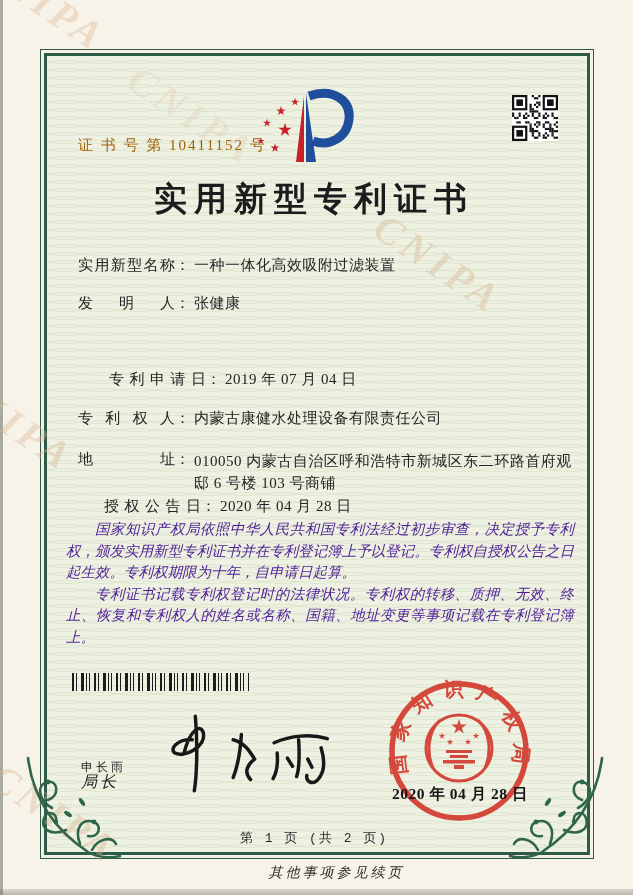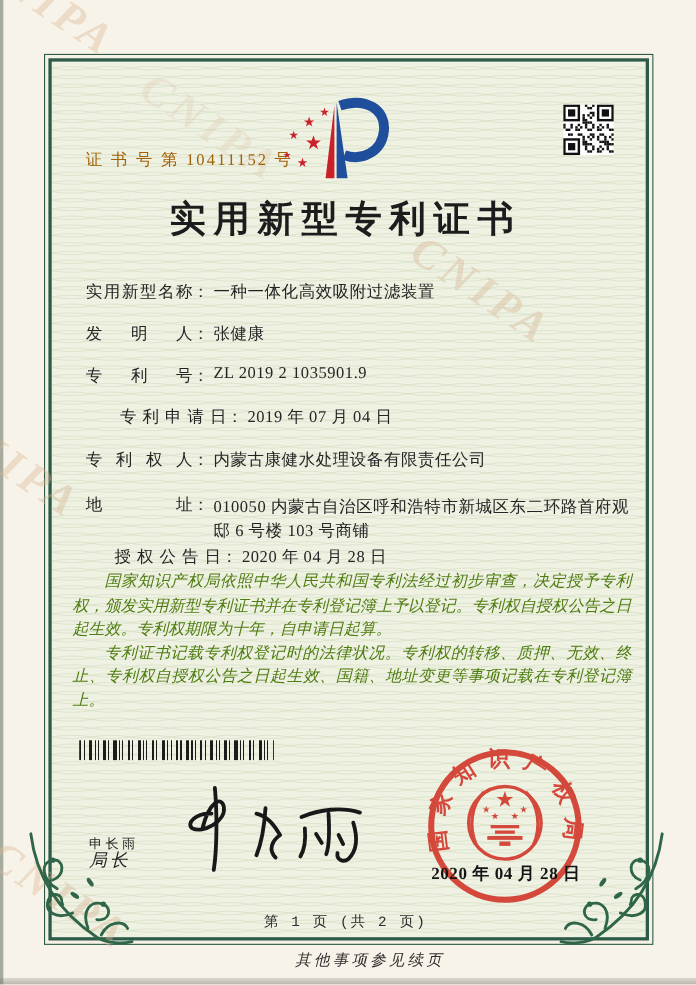--- a/index.html
+++ b/index.html
@@ -37,21 +37,21 @@
     font-size:33px;font-weight:bold;letter-spacing:7px;color:#1c1c1c;
   }
   .row{left:78px;font-size:15px;color:#242424;}
   .flabel{display:inline-block;width:97px;text-align:justify;text-align-last:justify;vertical-align:top;}
   .colon{vertical-align:top;}
   .fvalue{display:inline-block;vertical-align:top;margin-left:4px;letter-spacing:.5px;}
   .fvalue.wrap{width:386px;line-height:22px;}
   .legal{
     left:66px;top:519px;width:508px;
     font-size:14.5px;line-height:21.6px;text-align:justify;
-    font-style:italic;color:#4d7c0f;
+    font-style:italic;color:#4c1d95;
   }
   .legal p{margin:0;text-indent:2em;}
   .barcode{
     left:72px;top:673px;width:177px;height:18px;
     background:repeating-linear-gradient(90deg,
       #1c1c1c 0 2px, transparent 2px 4px,
       #1c1c1c 4px 5px, transparent 5px 9px,
       #1c1c1c 9px 12px, transparent 12px 14px,
       #1c1c1c 14px 15px, transparent 15px 17px,
       #1c1c1c 17px 18px, transparent 18px 22px);
@@ -439,39 +439,36 @@
     </svg>
 
     <div class="abs title">实用新型专利证书</div>
 
     <div class="abs row" style="top:256px;">
       <span class="flabel">实用新型名称</span><span class="colon">：</span><span class="fvalue">一种一体化高效吸附过滤装置</span>
     </div>
     <div class="abs row" style="top:294px;">
       <span class="flabel">发明人</span><span class="colon">：</span><span class="fvalue">张健康</span>
     </div>
-    <div class="abs row" style="top:332px;">
-      <span class="flabel">专利号</span><span class="colon">：</span><span class="fvalue">ZL 2019 2 1035901.9</span>
-    </div>
     <div class="abs row" style="top:370px;margin-left:31px;">
       <span class="flabel">专利申请日</span><span class="colon">：</span><span class="fvalue">2019 年 07 月 04 日</span>
     </div>
     <div class="abs row" style="top:409px;">
       <span class="flabel">专利权人</span><span class="colon">：</span><span class="fvalue">内蒙古康健水处理设备有限责任公司</span>
     </div>
     <div class="abs row" style="top:450px;">
       <span class="flabel">地址</span><span class="colon">：</span><span class="fvalue wrap">010050 内蒙古自治区呼和浩特市新城区东二环路首府观邸 6 号楼 103 号商铺</span>
     </div>
     <div class="abs row" style="top:497px;margin-left:26px;">
       <span class="flabel">授权公告日</span><span class="colon">：</span><span class="fvalue">2020 年 04 月 28 日</span>
     </div>
 
     <div class="abs legal">
       <p>国家知识产权局依照中华人民共和国专利法经过初步审查，决定授予专利权，颁发实用新型专利证书并在专利登记簿上予以登记。专利权自授权公告之日起生效。专利权期限为十年，自申请日起算。</p>
-      <p>专利证书记载专利权登记时的法律状况。专利权的转移、质押、无效、终止、专利权自授权公告之日起生效、国籍、地址变更等事项记载在专利登记簿上。</p>
+      <p>专利证书记载专利权登记时的法律状况。专利权的转移、质押、无效、终止、恢复和专利权人的姓名或名称、国籍、地址变更等事项记载在专利登记簿上。</p>
     </div>
 
     <div class="abs barcode"></div>
 
     <div class="abs officer-title">局长</div>
     <div class="abs officer-name">申长雨</div>
 
     <svg class="abs signature" width="195" height="90" viewBox="0 0 180 88">
       <g fill="none" stroke="#181818" stroke-width="3.4" stroke-linecap="round" stroke-linejoin="round">
         <path d="M28,44 C34,20 45,15 47,25 C49,38 28,49 19,44 C13,40 22,30 36,31"></path>

